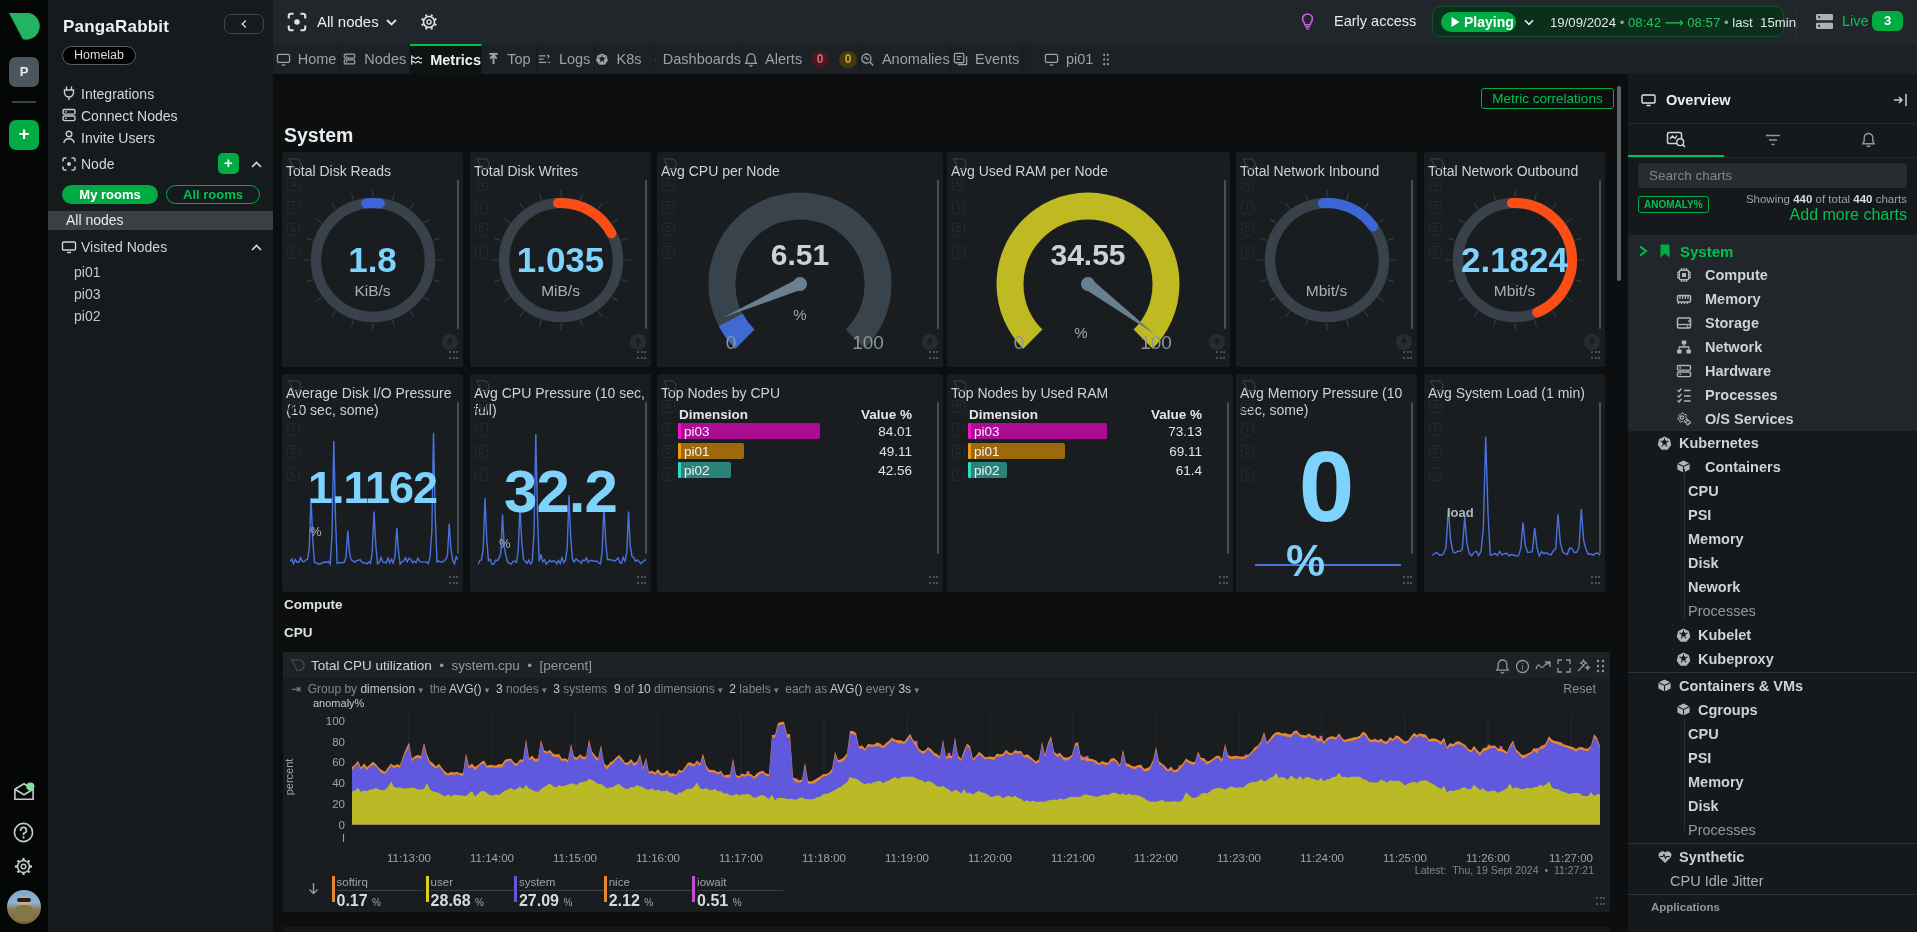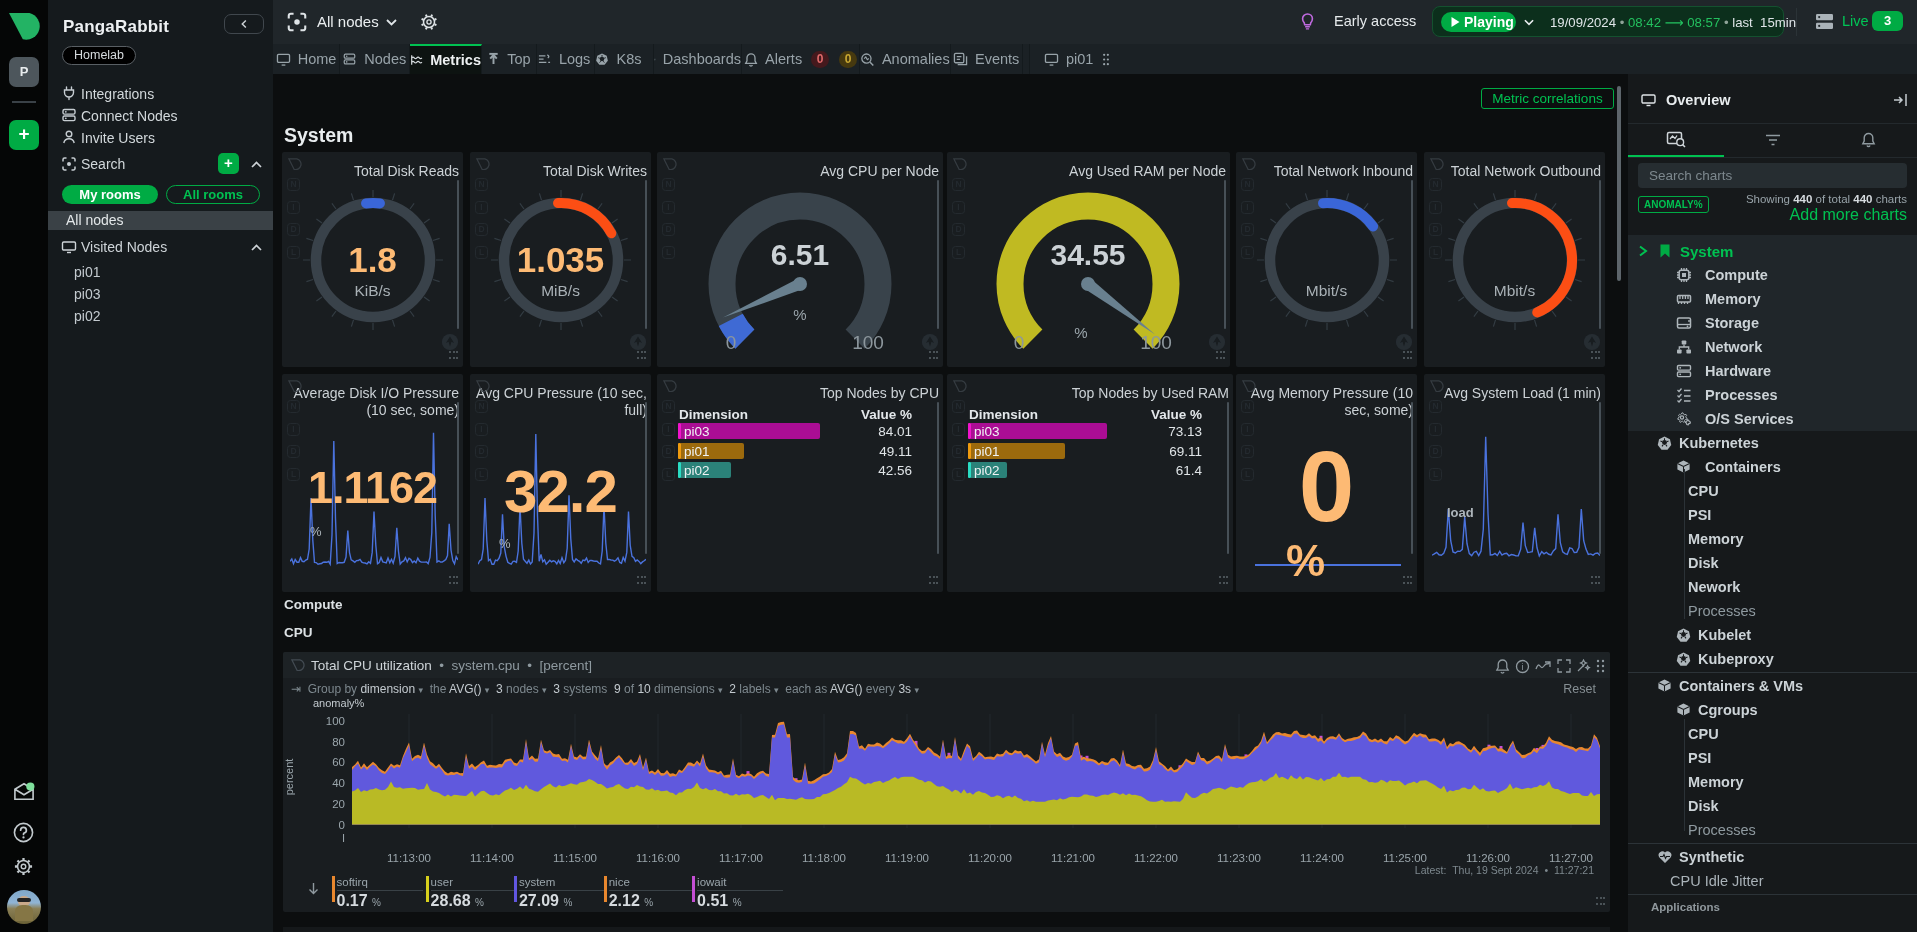--- a/index.html
+++ b/index.html
@@ -2,29 +2,29 @@
 <html><head><meta charset="utf-8"><style>
 *{margin:0;padding:0;box-sizing:border-box}
 html,body{width:1917px;height:932px;overflow:hidden;background:#0c0e0f;font-family:"Liberation Sans",sans-serif;}
 #rail{position:absolute;left:0;top:0;width:48px;height:932px;background:#050606;z-index:30}
 #sidebar{position:absolute;left:48px;top:0;width:225px;height:932px;background:#151a1d;z-index:25}
 #topbar{position:absolute;left:273px;top:0;width:1644px;height:44px;background:#20262a;z-index:20}
 #tabsbar{position:absolute;left:273px;top:44px;width:1644px;height:30px;background:#1b2125;z-index:20}
 #main{position:absolute;left:273px;top:74px;width:1355px;height:858px;background:#0c0e0f;overflow:hidden}
 #rightbar{position:absolute;left:1628px;top:74px;width:289px;height:858px;background:#16191b;z-index:10}
 .card{position:absolute;background:#191d20;border-radius:2px}
-.ctitle{position:absolute;top:11px;left:4px;right:4px;text-align:right;color:#ccd2d6;font-size:14px;line-height:16.5px}
+.ctitle{position:absolute;top:11px;left:4px;right:4px;text-align:left;color:#ccd2d6;font-size:14px;line-height:16.5px}
 .cdnd{position:absolute;left:6px;top:6px;opacity:.85}
 .chips{position:absolute;left:5px;top:26px;width:14px}
 .chips span{display:block;width:13px;height:13px;margin-bottom:9.5px;border:1.3px solid #242a2f;border-radius:3.5px;color:#242a2f;font-size:8.5px;font-weight:bold;text-align:center;line-height:11px}
 .cscroll{position:absolute;right:4px;top:28px;bottom:38px;width:2.5px;background:#475057;border-radius:2px}
 .canom{position:absolute;right:4px;bottom:16.5px;opacity:.95}
 .grip{position:absolute;right:5px;bottom:5px;width:11px;height:11px;display:flex;flex-wrap:wrap;gap:1.5px;justify-content:flex-end;transform:rotate(0)}
 .grip i{width:2px;height:2px;background:#5b646a;border-radius:50%}
-.gval{position:absolute;width:100%;text-align:center;color:#fdba74;font-weight:bold}
+.gval{position:absolute;width:100%;text-align:center;color:#7dd3fc;font-weight:bold}
 .gunit{position:absolute;width:100%;text-align:center;color:#a9b1b6}
 .tab{display:flex;align-items:center;gap:7px;height:30px;padding:0 13px;color:#98a3a9;font-size:14.5px;border-right:1px solid #141a1d}
 .titem{display:flex;align-items:center;height:24px;font-size:14.5px;font-weight:bold;color:#ccd3d7}
 </style></head>
 <body>
 <div id="rail">
 <svg width="34" height="29" viewBox="0 0 34 29" style="position:absolute;left:8px;top:12px">
       <path d="M1 1 L21.5 1 A13.4 13.4 0 1 1 14.8 27.3 Z" fill="#23b364"></path>
     </svg>
 <div style="position:absolute;left:9px;top:57px;width:30px;height:30px;background:#4d565c;border-radius:7px;color:#e8ecee;font-size:13px;font-weight:bold;text-align:center;line-height:30px">P</div>
@@ -70,21 +70,21 @@
     <div style="position:absolute;left:33px;top:108px;color:#d2d8db;font-size:14px">Connect Nodes</div>
 <svg width="16" height="16" viewBox="0 0 16 16" style="position:absolute;left:13px;top:129px">
       <circle cx="8" cy="5" r="2.8" fill="none" stroke="#c6cdd2" stroke-width="1.4"></circle>
       <path d="M2.8 14 A5.3 5.3 0 0 1 13.2 14" fill="none" stroke="#c6cdd2" stroke-width="1.4"></path>
     </svg>
     <div style="position:absolute;left:33px;top:130px;color:#d2d8db;font-size:14px">Invite Users</div>
 <svg width="16" height="16" viewBox="0 0 16 16" style="position:absolute;left:13px;top:156px">
       <path d="M5.5 2 L3.5 2 A1.5 1.5 0 0 0 2 3.5 L2 5.5 M10.5 2 L12.5 2 A1.5 1.5 0 0 1 14 3.5 L14 5.5 M5.5 14 L3.5 14 A1.5 1.5 0 0 1 2 12.5 L2 10.5 M10.5 14 L12.5 14 A1.5 1.5 0 0 0 14 12.5 L14 10.5" fill="none" stroke="#c6cdd2" stroke-width="1.5"></path>
       <circle cx="8" cy="8" r="2" fill="#c6cdd2"></circle>
     </svg>
-    <div style="position:absolute;left:33px;top:156px;color:#d2d8db;font-size:14px">Search</div>
+    <div style="position:absolute;left:33px;top:156px;color:#d2d8db;font-size:14px">Node</div>
 <div style="position:absolute;left:170px;top:153px;width:21px;height:21px;background:#00ab44;border-radius:5px;color:#fff;font-weight:bold;font-size:15px;text-align:center;line-height:20px">+</div>
 <svg width="11" height="7" viewBox="0 0 11 7" style="position:absolute;left:203px;top:161px">
       <path d="M1 6 L5.5 1.5 L10 6" fill="none" stroke="#cdd3d7" stroke-width="1.7"></path>
     </svg>
 <div style="position:absolute;left:14px;top:185px;width:96px;height:19px;background:#00ab44;border-radius:11px;color:#fff;font-size:13px;font-weight:bold;text-align:center;line-height:19px">My rooms</div>
 <div style="position:absolute;left:118px;top:185px;width:94px;height:19px;border:1.2px solid #00ab44;border-radius:11px;color:#00c151;font-size:13px;font-weight:bold;text-align:center;line-height:17px">All rooms</div>
 <div style="position:absolute;left:0;top:211px;width:225px;height:19px;background:#3a4146;color:#e3e7e9;font-size:14px;line-height:19px;padding-left:18px">All nodes</div>
 <svg width="16" height="14" viewBox="0 0 16 14" style="position:absolute;left:13px;top:240px">
       <rect x="1.5" y="2" width="13" height="8" rx="1.2" fill="none" stroke="#ced4d8" stroke-width="1.4"></rect>
       <path d="M6 12.5 L10 12.5" stroke="#ced4d8" stroke-width="1.4"></path>
@@ -308,20 +308,21 @@
         <span>I</span>
         <span>D</span>
         <span>L</span>
       </div>
 <div class="cscroll"></div>
 <svg width="150" height="150" viewBox="0 0 150 150" style="position:absolute;left:50%;top:33px;transform:translateX(-50%)">
 <path d="M75.0 12.0L75.0 5.0 M94.5 15.1L96.6 8.4 M112.0 24.0L116.1 18.4 M126.0 38.0L131.6 33.9 M134.9 55.5L141.6 53.4 M138.0 75.0L145.0 75.0 M134.9 94.5L141.6 96.6 M126.0 112.0L131.6 116.1 M112.0 126.0L116.1 131.6 M94.5 134.9L96.6 141.6 M75.0 138.0L75.0 145.0 M55.5 134.9L53.4 141.6 M38.0 126.0L33.9 131.6 M24.0 112.0L18.4 116.1 M15.1 94.5L8.4 96.6 M12.0 75.0L5.0 75.0 M15.1 55.5L8.4 53.4 M24.0 38.0L18.4 33.9 M38.0 24.0L33.9 18.4 M55.5 15.1L53.4 8.4" stroke="#333c43" stroke-width="1.2" fill="none"></path>
 <circle cx="75" cy="75" r="57" stroke="#39424a" stroke-width="10.5" fill="none"></circle>
 <path d="M 72.02 18.08 A 57 57 0 0 1 97.27 127.47" stroke="#fc4e14" stroke-width="10" fill="none" stroke-linecap="round"></path>
 </svg>
+<div class="gval" style="top:88px;font-size:35px">2.1824</div>
 <div class="gunit" style="top:130px;font-size:15.5px">Mbit/s</div>
 <svg class="canom" width="18" height="18" viewBox="0 0 20 20">
         <circle cx="10" cy="10" r="9" fill="#272e34"></circle>
         <path d="M10 4 L14.5 11 L11.6 9.8 L10 15 L8.4 9.8 L5.5 11 Z" fill="#181d20"></path>
       </svg>
       <div class="grip">
         <i></i>
         <i></i>
         <i></i>
         <i></i>

